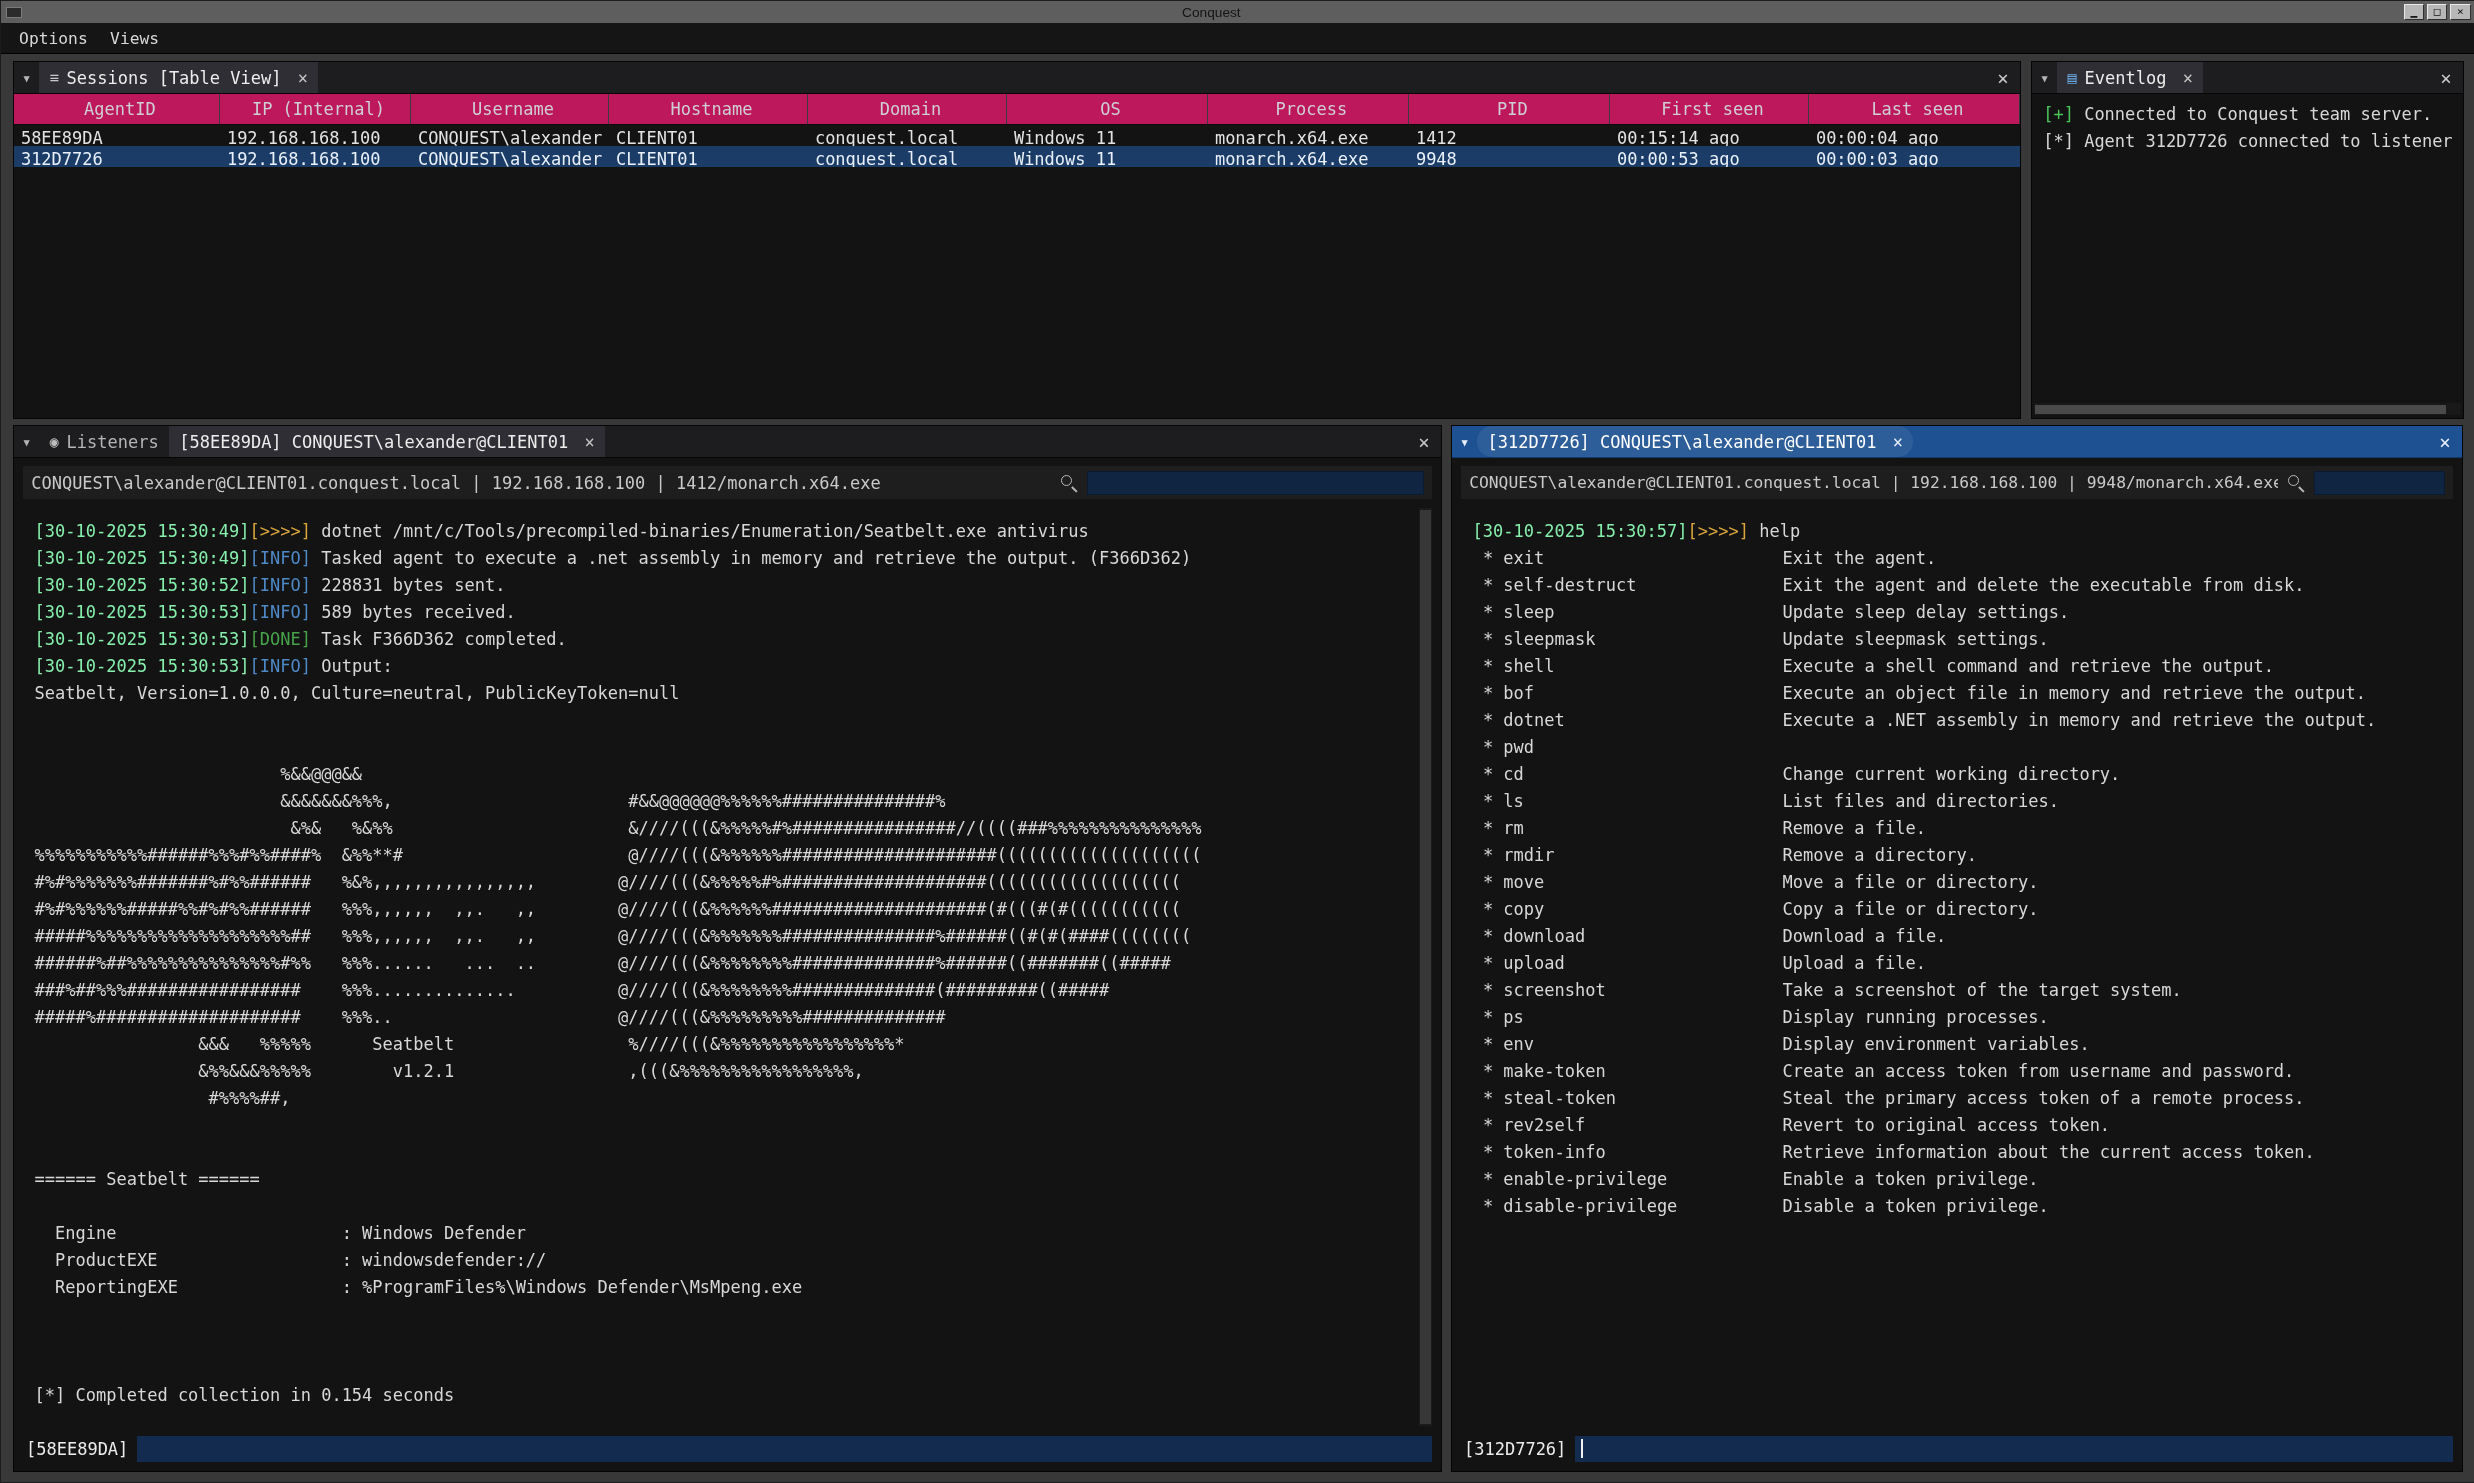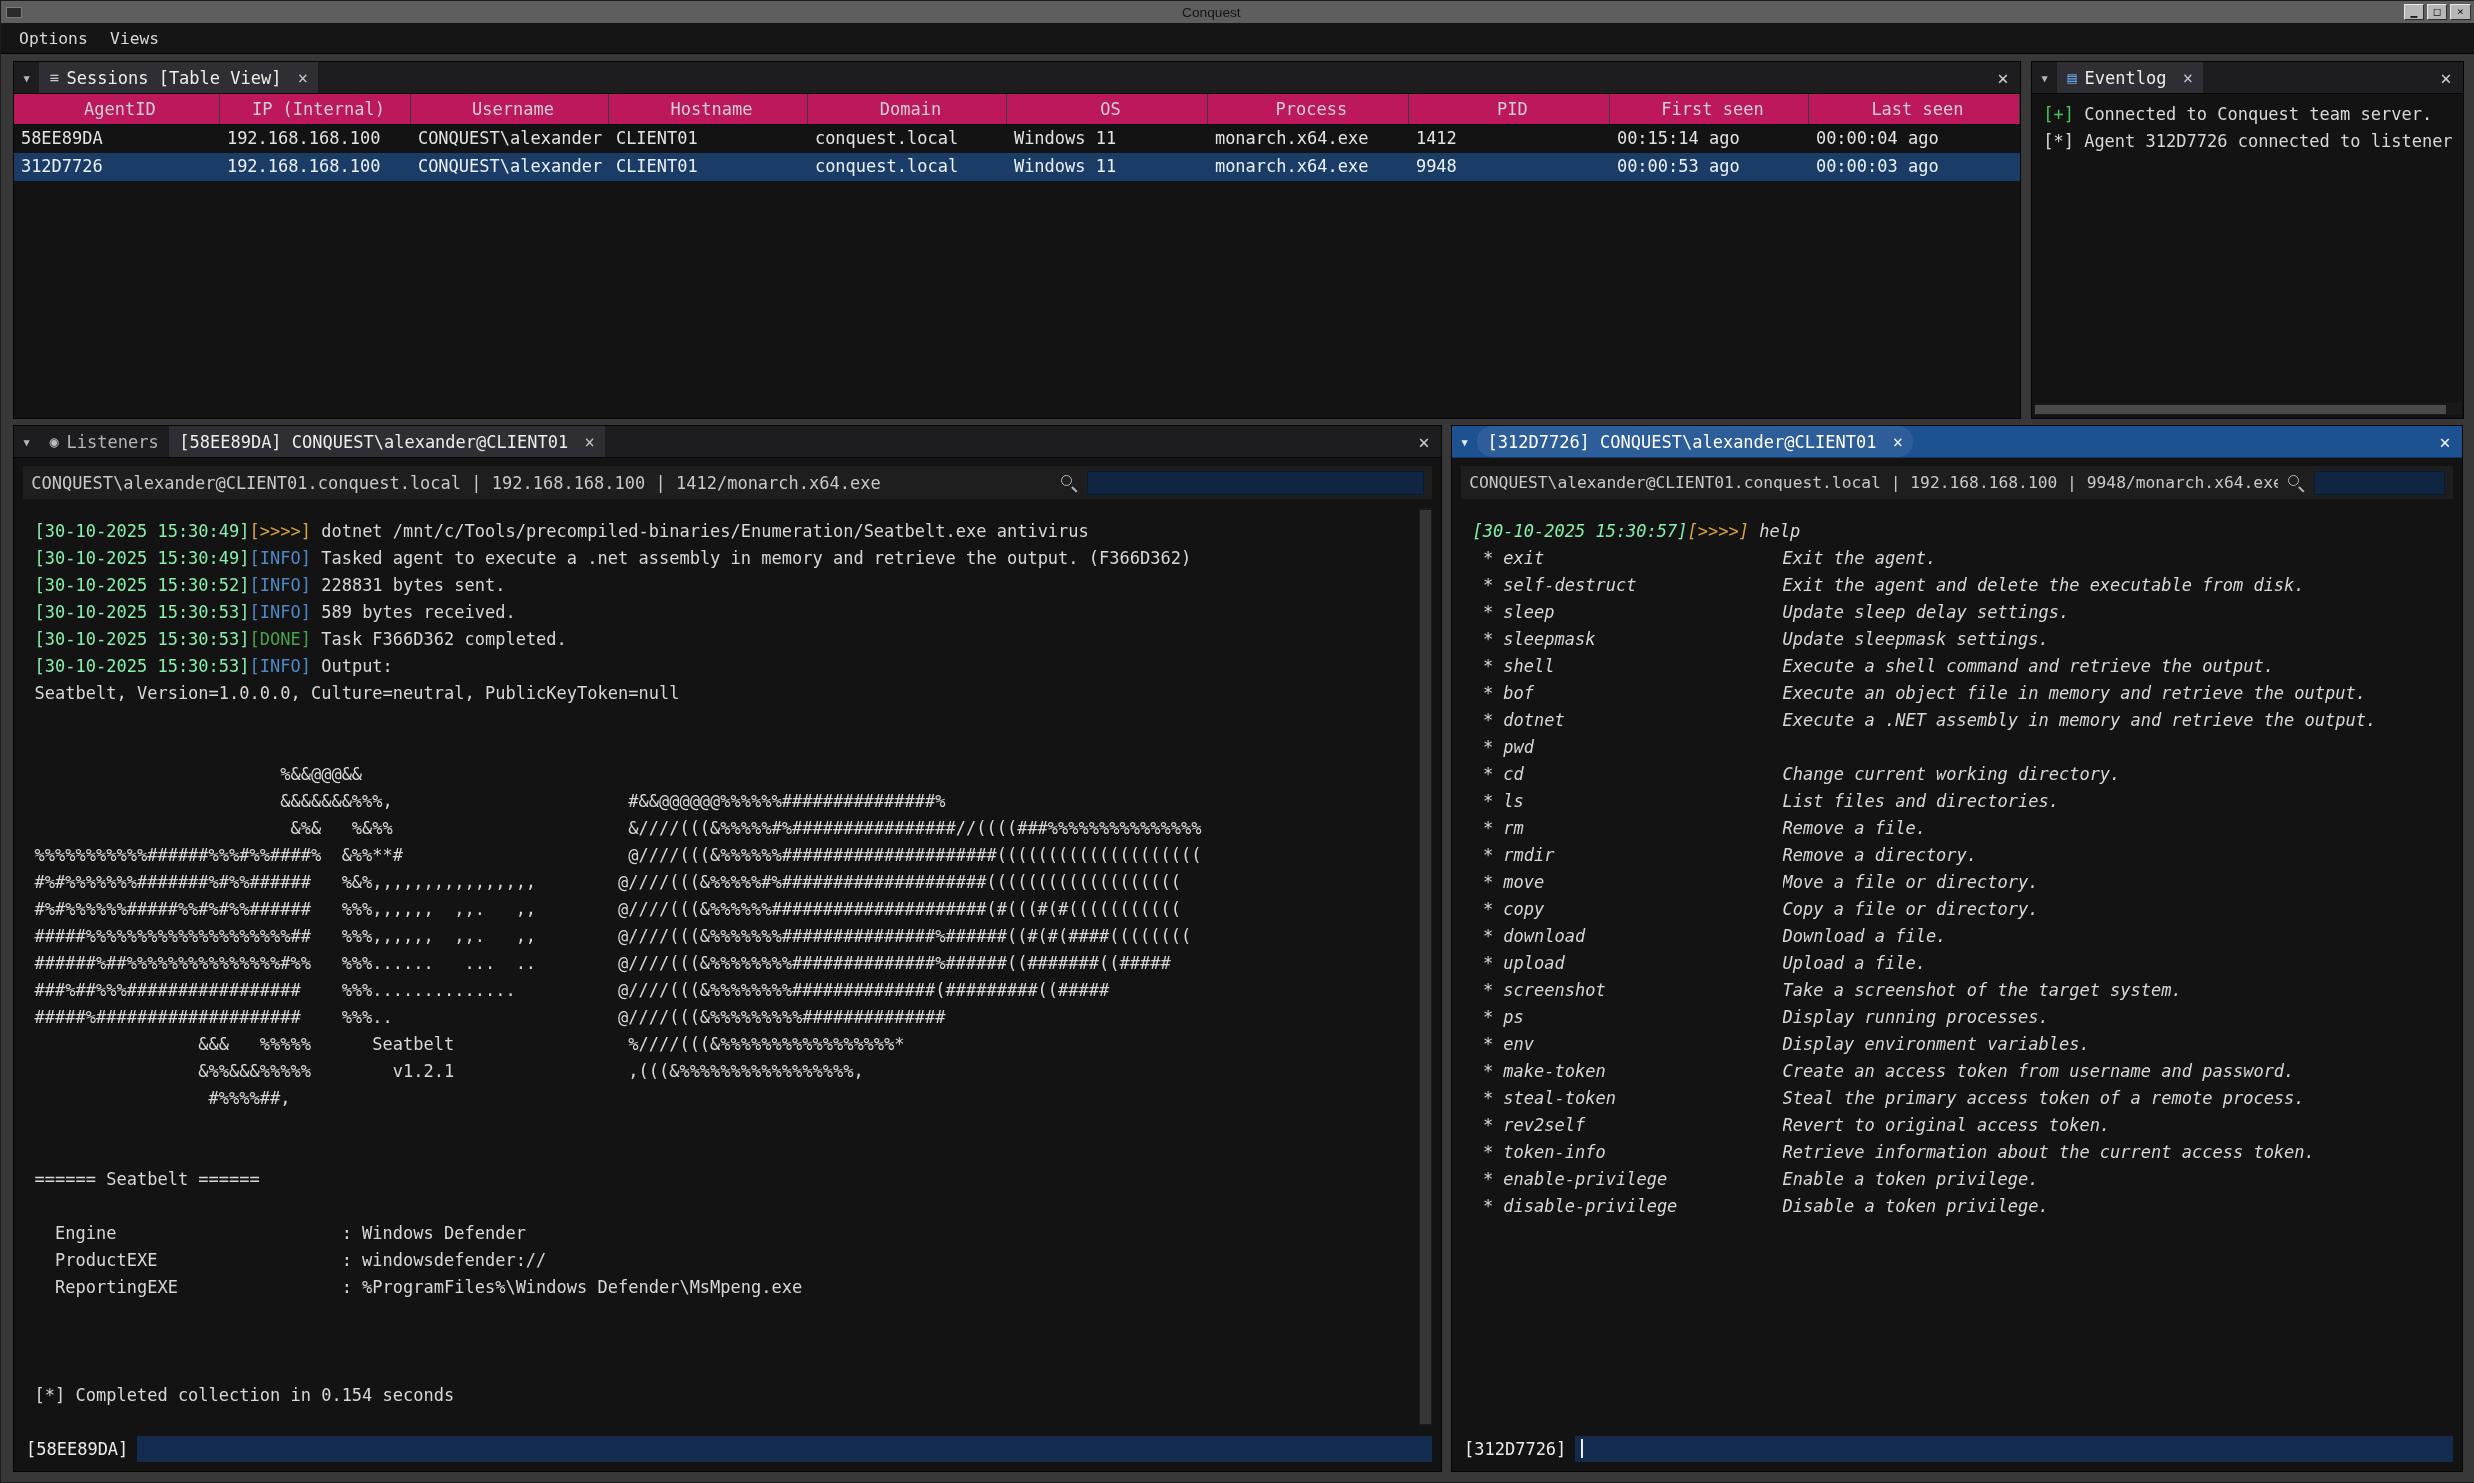--- a/index.html
+++ b/index.html
@@ -34,21 +34,21 @@
   .right-console{left:1450px;top:424px;width:1012px;height:1047px;}
 
   
   .right-console .panel-bar{background:#1d5191;border-bottom-color:#123a6b;}
   .right-console .tab.active{background:rgba(255,255,255,.08);color:#ffffff;border-radius:15px;}
   .right-console .collapse-icon,.right-console .panel-close,.right-console .tab-close{color:#e8eefc;}
 
   
   .thead{display:grid;grid-template-columns:var(--tcols);background:#be185d;height:31px;border-bottom:0.9px solid #0c0c0c;text-align:center;}
   .th{font-size:17px;line-height:30px;color:#cfcfd4;padding-left:6.9px;border-right:0.9px solid #3a3a40;white-space:nowrap;overflow:hidden;}
-  .trow{display:grid;grid-template-columns:var(--tcols);height:28px;}
+  .trow{display:grid;grid-template-columns:var(--tcols);height:21px;}
   .tcell{font-size:17px;line-height:27px;color:#e3e3e3;padding-left:6.9px;white-space:nowrap;overflow:hidden;}
   .trow.sel{background:#1a3c67;}
   .trow.sel .tcell{color:#eaf1fb;}
 
   
   .ev-content{position:absolute;left:0.9px;right:0.9px;top:32px;bottom:17px;padding:6.9px 10.3px;overflow:hidden;}
   .hscroll{position:absolute;left:1.7px;right:1.7px;bottom:2.6px;height:12px;background:#191919;}
   .hthumb{position:absolute;top:1.7px;bottom:1.7px;left:1.7px;width:96%;background:#4a4a4a;}
   .pfx-success{color:#49c65a;}
   .pfx-info{color:#d8d8d8;}
@@ -58,21 +58,21 @@
   .status-text{flex:1;font-size:17px;color:#c9c9c9;white-space:nowrap;overflow:hidden;}
   .right-console .status-text{font-size:16.3px;}
   .search-icon{width:19px;height:19px;position:relative;flex:none;}
   .search-icon::before{content:"";position:absolute;left:1.7px;top:1.7px;width:9.5px;height:9.5px;border:1.7px solid #b9b9b9;border-radius:50%;}
   .search-icon::after{content:"";position:absolute;left:13px;top:13px;width:6.9px;height:1.7px;background:#b9b9b9;transform:rotate(45deg);transform-origin:left center;}
   .search-input{flex:none;width:337px;height:24px;background:#102542;border:0.9px solid #0a1a30;color:#e0e0e0;font-family:inherit;font-size:15.5px;padding:0 6.9px;outline:none;}
   .right-console .search-input{width:131px;}
 
   .terminal{position:absolute;left:8.6px;top:82px;bottom:45px;overflow:hidden;padding:10.3px 12px;background:#131313;}
   .left-console .terminal{right:24px;}
-  .right-console .terminal{right:18px;font-style:italic;}
+  .right-console .terminal{right:18px;}
   .vscroll{position:absolute;right:8.6px;width:13.7px;top:82px;bottom:45px;background:#1b1b1b;}
   .vthumb{position:absolute;left:1.7px;right:1.7px;top:1.7px;bottom:1.7px;background:#373737;}
 
   .tline{font-size:17px;line-height:27px;min-height:27px;white-space:pre;color:#d6d6d6;}
   .ts{color:#86efac;}
   .pr{color:#d9a53c;}
   .info{color:#4e89c8;}
   .done{color:#46a34a;}
   .txt{color:#d8d8d8;}
   .art{color:#d8d8d8;}

